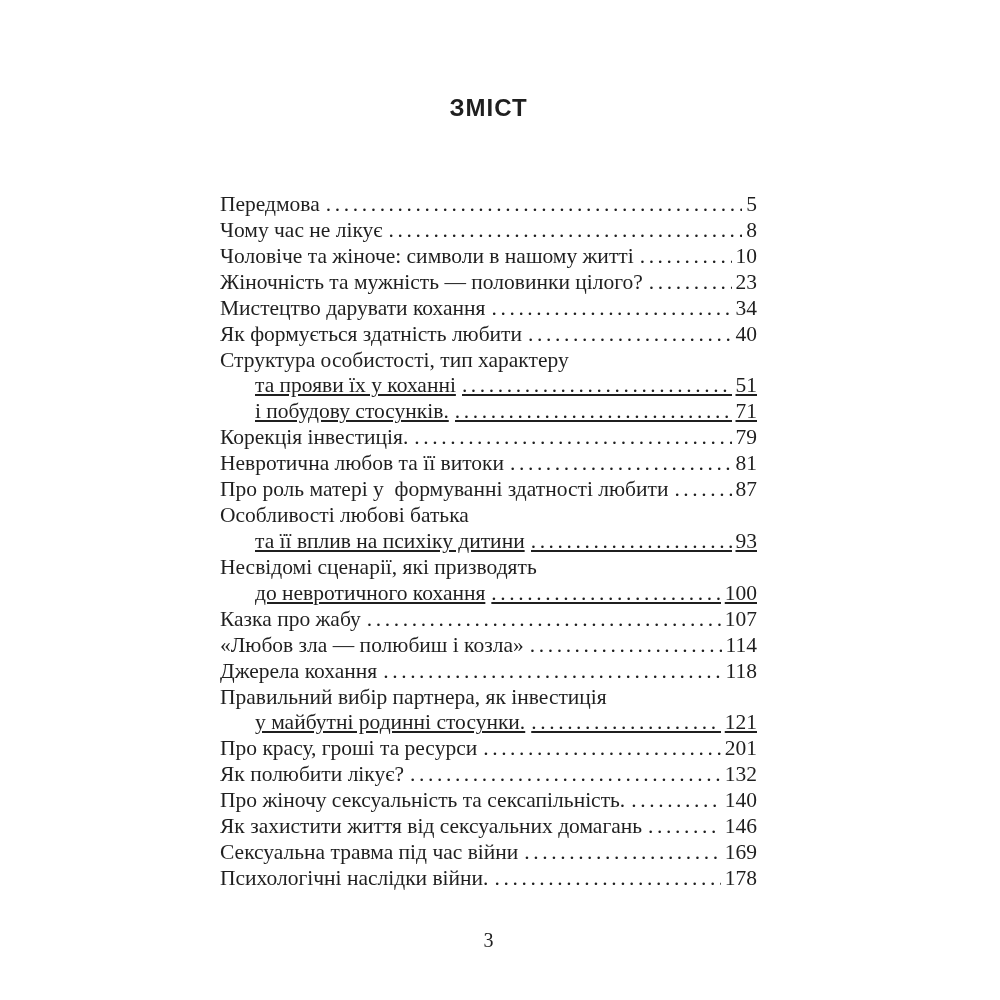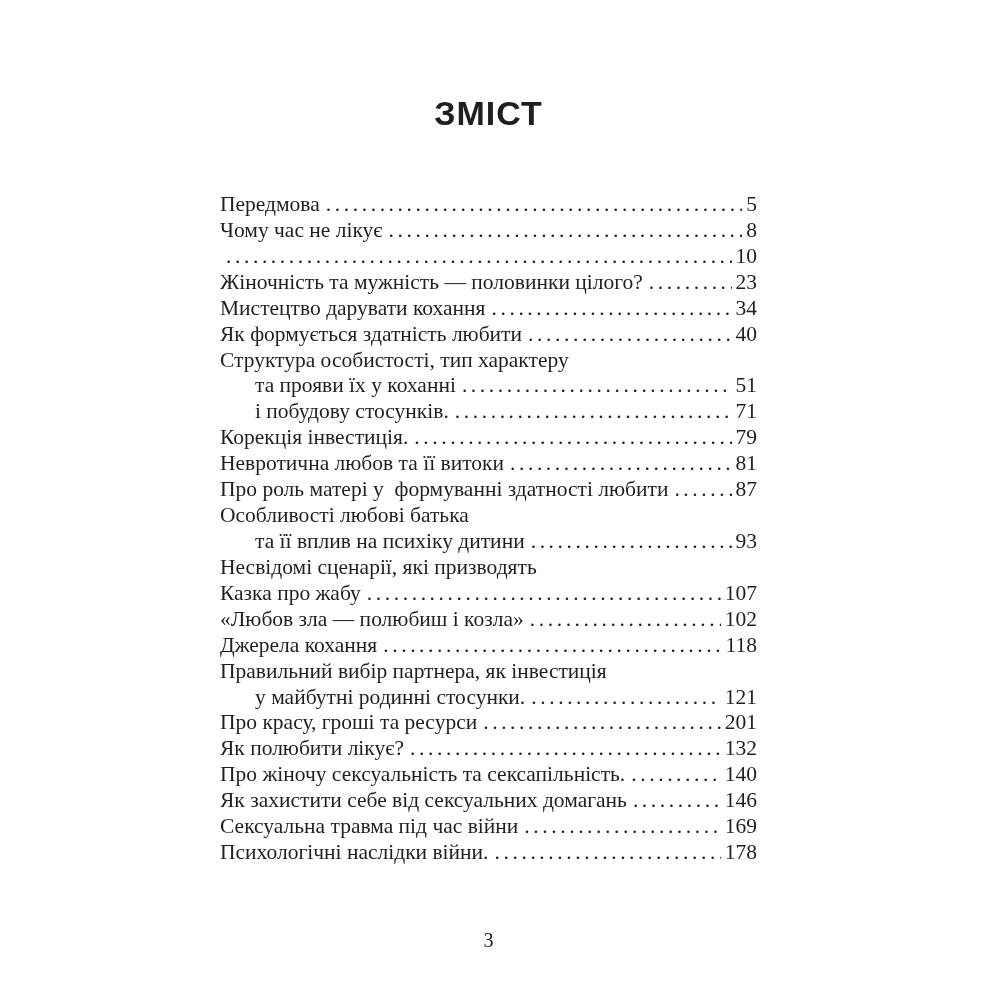--- a/index.html
+++ b/index.html
@@ -22,40 +22,41 @@
     font-family: "Liberation Serif", serif;
   }
   .title {
     position: absolute;
     left: 220px;
     top: 94px;
     width: 537px;
     text-align: center;
     font-family: "Liberation Sans", sans-serif;
     font-weight: 700;
-    font-size: 34px;
+    font-size: 24px;
     letter-spacing: 1px;
     color: var(--text-color);
   }
   .toc {
     position: absolute;
     left: 220px;
     top: 192px;
     width: 537px;
     font-size: 21.5px;
   }
   .toc-line {
     display: flex;
     align-items: center;
     height: 25.93px;
     line-height: 25.93px;
     white-space: nowrap;
   }
   .toc-line.indent {
     padding-left: 35px;
+    text-decoration: underline;
   }
   .toc-text {
     flex: 0 0 auto;
     white-space: pre;
   }
   .leader {
     flex: 1 1 auto;
     overflow: hidden;
     white-space: nowrap;
     margin-left: 6px;
@@ -91,20 +92,21 @@
         <span class="toc-text">Передмова</span>
         <span class="leader"></span>
         <span class="toc-page">5</span>
       </div>
       <div class="toc-line">
         <span class="toc-text">Чому час не лікує</span>
         <span class="leader"></span>
         <span class="toc-page">8</span>
       </div>
       <div class="toc-line">
+        <span class="toc-text">Чоловіче та жіноче: символи в нашому житті</span>
         <span class="leader"></span>
         <span class="toc-page">10</span>
       </div>
       <div class="toc-line">
         <span class="toc-text">Жіночність та мужність — половинки цілого?</span>
         <span class="leader"></span>
         <span class="toc-page">23</span>
       </div>
       <div class="toc-line">
         <span class="toc-text">Мистецтво дарувати кохання</span>
@@ -148,29 +150,34 @@
         <span class="toc-text">Особливості любові батька</span>
       </div>
       <div class="toc-line indent">
         <span class="toc-text">та її вплив на психіку дитини</span>
         <span class="leader"></span>
         <span class="toc-page">93</span>
       </div>
       <div class="toc-line">
         <span class="toc-text">Несвідомі сценарії, які призводять</span>
       </div>
+      <div class="toc-line indent">
+        <span class="toc-text">до невротичного кохання</span>
+        <span class="leader"></span>
+        <span class="toc-page">100</span>
+      </div>
       <div class="toc-line">
         <span class="toc-text">Казка про жабу</span>
         <span class="leader"></span>
         <span class="toc-page">107</span>
       </div>
       <div class="toc-line">
         <span class="toc-text">«Любов зла — полюбиш і козла»</span>
         <span class="leader"></span>
-        <span class="toc-page">102</span>
+        <span class="toc-page">114</span>
       </div>
       <div class="toc-line">
         <span class="toc-text">Джерела кохання</span>
         <span class="leader"></span>
         <span class="toc-page">118</span>
       </div>
       <div class="toc-line">
         <span class="toc-text">Правильний вибір партнера, як інвестиція</span>
       </div>
       <div class="toc-line indent">
@@ -187,21 +194,21 @@
         <span class="toc-text">Як полюбити лікує?</span>
         <span class="leader"></span>
         <span class="toc-page">132</span>
       </div>
       <div class="toc-line">
         <span class="toc-text">Про жіночу сексуальність та сексапільність.</span>
         <span class="leader"></span>
         <span class="toc-page">140</span>
       </div>
       <div class="toc-line">
-        <span class="toc-text">Як захистити себе від сексуальних домагань</span>
+        <span class="toc-text">Як захистити життя від сексуальних домагань</span>
         <span class="leader"></span>
         <span class="toc-page">146</span>
       </div>
       <div class="toc-line">
         <span class="toc-text">Сексуальна травма під час війни</span>
         <span class="leader"></span>
         <span class="toc-page">169</span>
       </div>
       <div class="toc-line">
         <span class="toc-text">Психологічні наслідки війни.</span>

